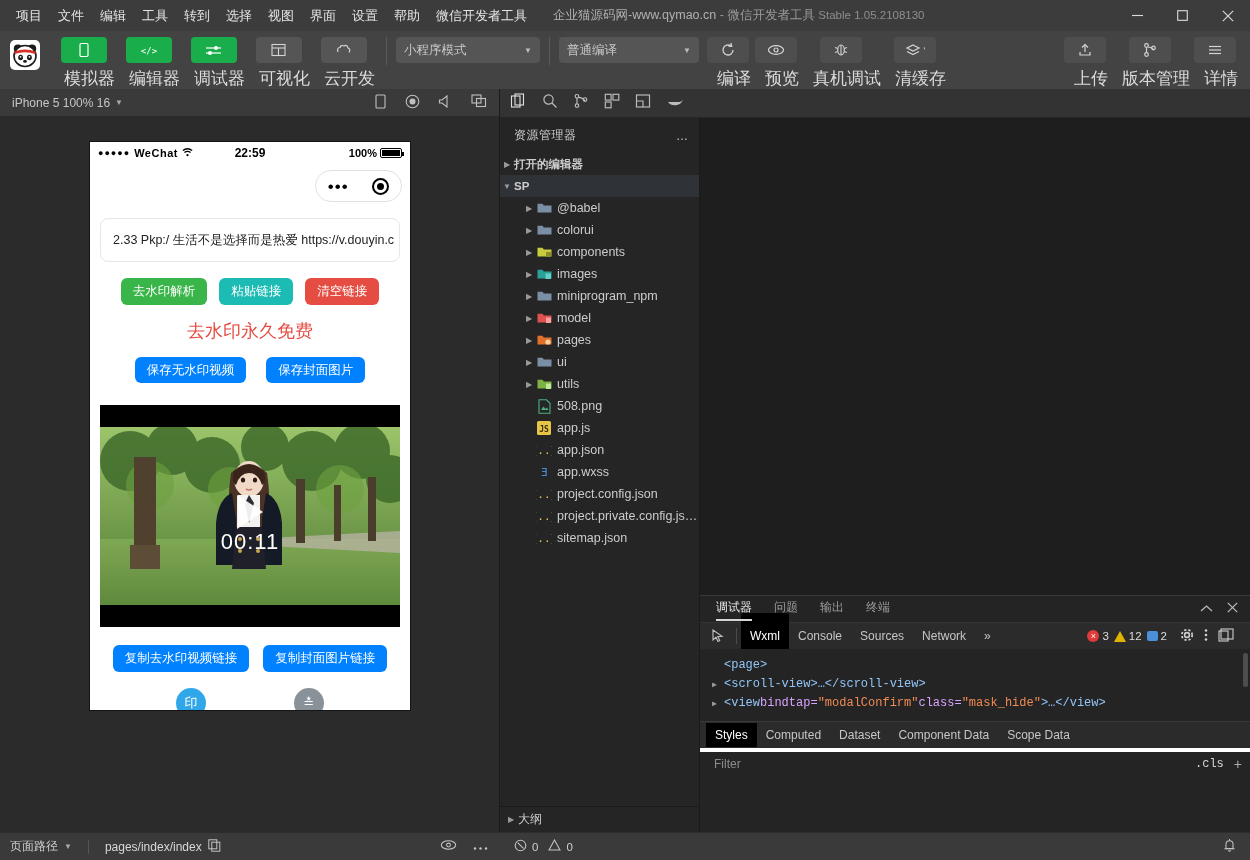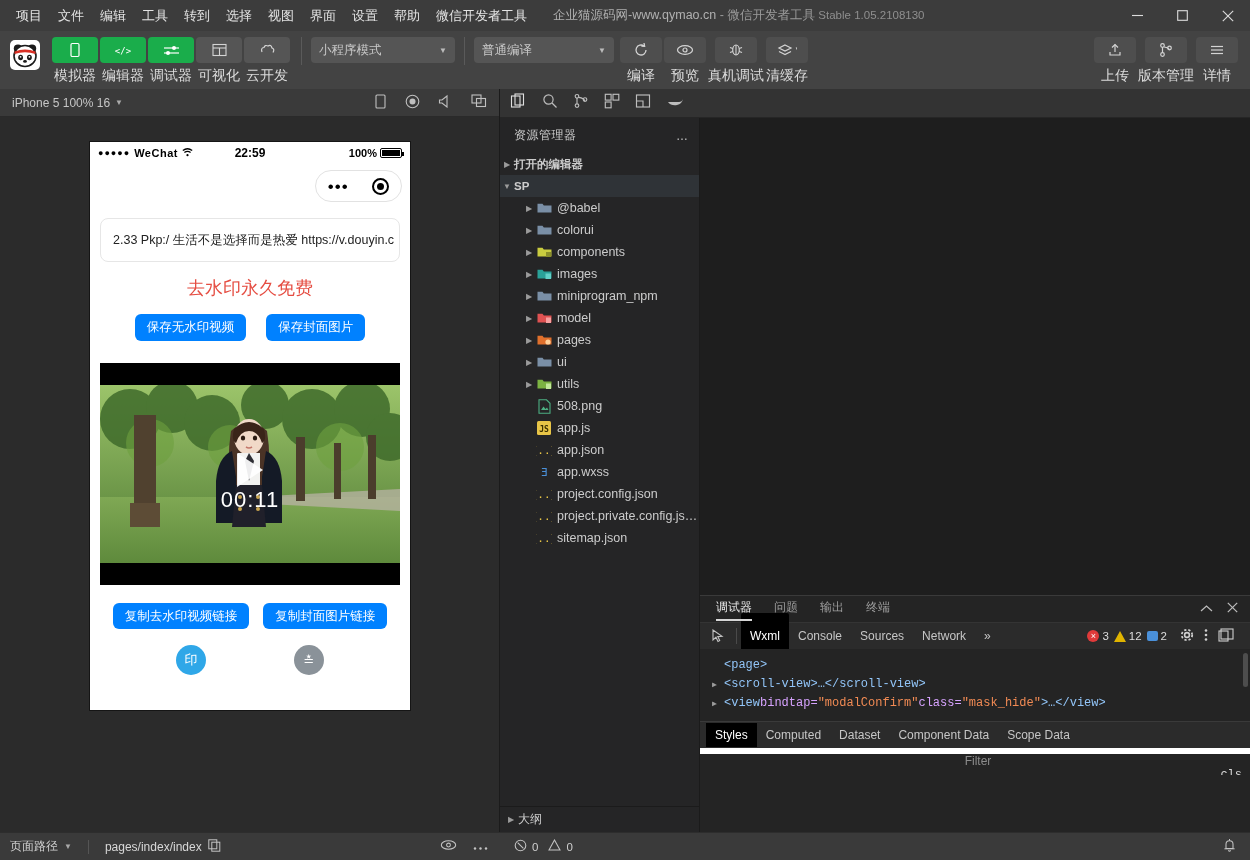--- a/index.html
+++ b/index.html
@@ -36,21 +36,21 @@
     display:flex; align-items:center; justify-content:center; overflow:hidden; flex:0 0 30px;
   }
   .tgroup { display: flex; align-items: flex-start; }
   .tbtn-wrap { display: flex; flex-direction: column; align-items: center; margin-right: 2px; }
   .tbtn {
     width: 46px; height: 26px; border-radius: 4px; display: flex; align-items: center; justify-content: center;
     color: #fff; cursor: default;
   }
   .tbtn.green { background: #1aad4b; }
   .tbtn.grey { background: #555555; }
-  .tbtn-label { font-size: 14px; color: #dcdcdc; margin-top: 4px; white-space: nowrap; }
+  .tbtn-label { font-size: 17px; color: #dcdcdc; margin-top: 4px; white-space: nowrap; margin-left: 12px; }
   .sep { width: 1px; height: 28px; background: #5a5a5a; margin: 0 9px; }
 
   .select {
     height: 26px; min-width: 140px; background: #555555; border-radius: 4px; color: #c9c9c9;
     font-size: 12.5px; display: flex; align-items: center; padding: 0 8px; position: relative;
   }
   .select .caret { margin-left: auto; font-size: 8px; color: #bbb; }
   .select.wide { width: 144px; }
   .select.med  { width: 130px; }
 
@@ -195,21 +195,21 @@
   .str { color: #f28b54; }
   .pn { color: #92c5f8; }
   .sc-track { position:absolute; right:2px; top:4px; width:5px; height:34px; background:#4d4d4d; border-radius:3px;}
 
   .styles-tabs {
     height: 27px; background: #2b2b2b; display: flex; align-items: center; padding-left: 6px;
     border-top: 1px solid #3a3a3a; color:#c6c6c6; font-size:12px;
   }
   .st-tab { padding: 5px 9px; }
   .st-tab.active { background: #000; color: #fff; }
-  .filter-bar { height: 27px; background: #242424; display: flex; align-items: center; padding: 0 8px 0 14px; border-top:6px solid #ffffff;flex-direction:column;}
+  .filter-bar { height: 27px; background: #242424; display: flex; align-items: center; padding: 0 8px 0 14px; border-top:4px solid #ffffff;}
   .filter-bar .ph { color: #8c8c8c; font-size: 12px; }
   .filter-bar .cls { margin-left: auto; color: #d6d6d6; font-family: "Liberation Mono","DejaVu Sans Mono",monospace; font-size: 12px; }
   .filter-bar .plus { margin-left: 10px; color: #aeaeae; font-size: 14px; }
   .styles-body { flex: 1 1 auto; background: #242424; min-height: 0;}
 
   
   .statusfoot {
     height: 28px; flex: 0 0 28px; background: #3a3a3a; display: flex; align-items: center;
     color: #cfcfcf; font-size: 12px; border-top:1px solid #2d2d2d;
   }
@@ -483,20 +483,25 @@
               <span class="cap-circle">
                   <i></i>
                 </span>
             </div>
           </div>
 
           <div class="url-box">
             <span>2.33 Pkp:/ 生活不是选择而是热爱 https://v.douyin.c</span>
           </div>
 
+          <div class="btn-row">
+            <div class="mbtn green">去水印解析</div>
+            <div class="mbtn teal">粘贴链接</div>
+            <div class="mbtn red">清空链接</div>
+          </div>
 
           <div class="free-text">去水印永久免费</div>
 
           <div class="btn-row2">
             <div class="mbtn blue">保存无水印视频</div>
             <div class="mbtn blue">保存封面图片</div>
           </div>
 
           <div class="video">
             <div class="scene">

